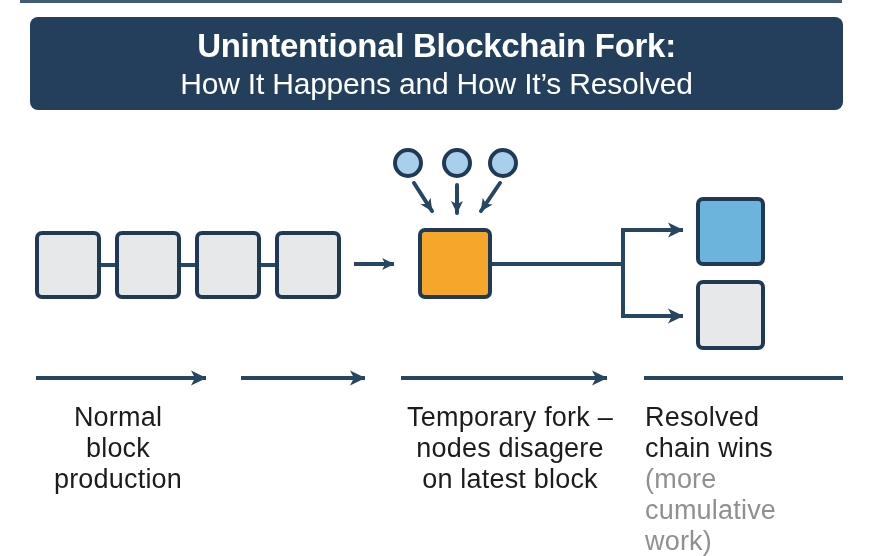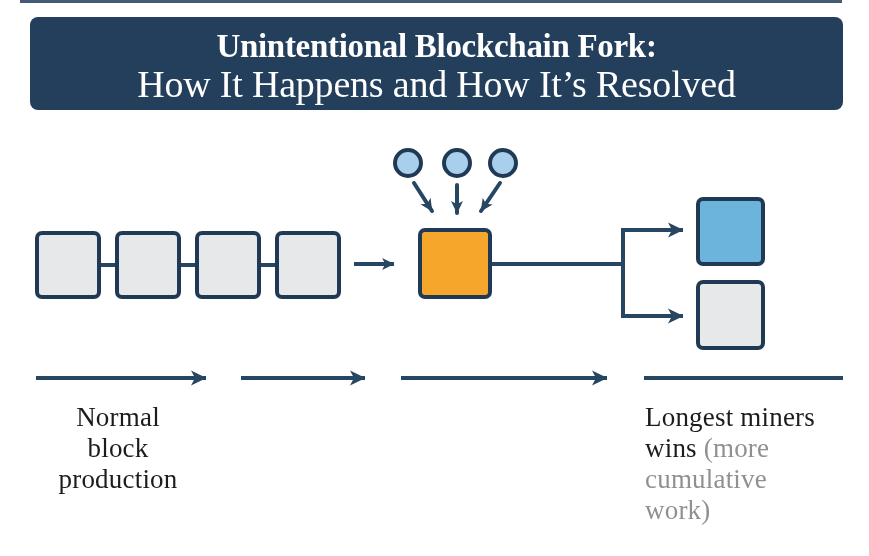--- a/index.html
+++ b/index.html
@@ -2,31 +2,31 @@
 <html style="--banner_bg: #233f5b; --banner_text: #ffffff; --stroke: #264662; --block_border: #203a55; --block_gray: #e6e8ea; --block_orange: #f6a62b; --block_blue: #6db4dd; --circle_blue: #a8cfeb; --text: #1c1c1e; --muted: #8f9092;"><head>
 <meta charset="utf-8">
 <style>
   :root{
     --banner_bg:#233f5b; --stroke:#264662; --block_border:#203a55;
     --block_gray:#e6e8ea; --block_orange:#f6a62b; --block_blue:#6db4dd;
     --circle_blue:#a8cfeb; --text:#1c1c1e; --muted:#8f9092; --banner_text:#ffffff;
   }
   *{margin:0;padding:0;box-sizing:border-box;}
   body{background:#ffffff;font-family:"Liberation Sans", sans-serif;}
-  .canvas{position:relative;width:869px;height:556px;background:#ffffff;overflow:hidden;font-family:Liberation Serif, serif;}
+  .canvas{position:relative;width:869px;height:556px;background:#ffffff;overflow:hidden;}
 
   .top-artifact{position:absolute;left:20px;top:0;width:822px;height:3px;
     background:var(--banner_bg);opacity:.85;}
 
   .banner{position:absolute;left:30px;top:17px;width:813px;height:93px;
     background:var(--banner_bg);border-radius:8px;color:var(--banner_text);
     display:flex;flex-direction:column;align-items:center;justify-content:center;
     text-align:center;}
   .banner .t1{font-size:33px;font-weight:700;line-height:40px;letter-spacing:-0.3px;}
-  .banner .t2{font-size:38px;font-weight:400;line-height:36px;letter-spacing:-0.2px;}
+  .banner .t2{font-size:30px;font-weight:400;line-height:36px;letter-spacing:-0.2px;}
 
   .block{position:absolute;border:4px solid var(--block_border);border-radius:7px;
     background:var(--block_gray);}
   .block.orange{background:var(--block_orange);}
   .block.blue{background:var(--block_blue);}
 
   .miner{position:absolute;width:30px;height:30px;border-radius:50%;
     border:4px solid var(--block_border);background:var(--circle_blue);}
 
   svg.lines{position:absolute;left:0;top:0;width:869px;height:556px;}
@@ -99,15 +99,18 @@
   <div class="miner" style="left:393px;top:148px;"></div>
   <div class="miner" style="left:442px;top:148px;"></div>
   <div class="miner" style="left:488px;top:148px;"></div>
 
   <div class="block blue" style="left:696px;top:197px;width:69px;height:69px;"></div>
   <div class="block" style="left:696px;top:280px;width:69px;height:70px;"></div>
 
   <div class="caption" style="left:28px;width:180px;">Normal
 block
 production</div>
-  <div class="caption left" style="left:645px;width:178px;"><span>Longest miners wins </span><span class="muted">(more cumulative work)</span></div>
+  <div class="caption" style="left:405px;width:210px;">Temporary fork –
+nodes disagere
+on latest block</div>
+  <div class="caption left" style="left:645px;width:178px;"><span>Resolved chain wins </span><span class="muted">(more cumulative work)</span></div>
 
 </div>
 
 </body></html>

